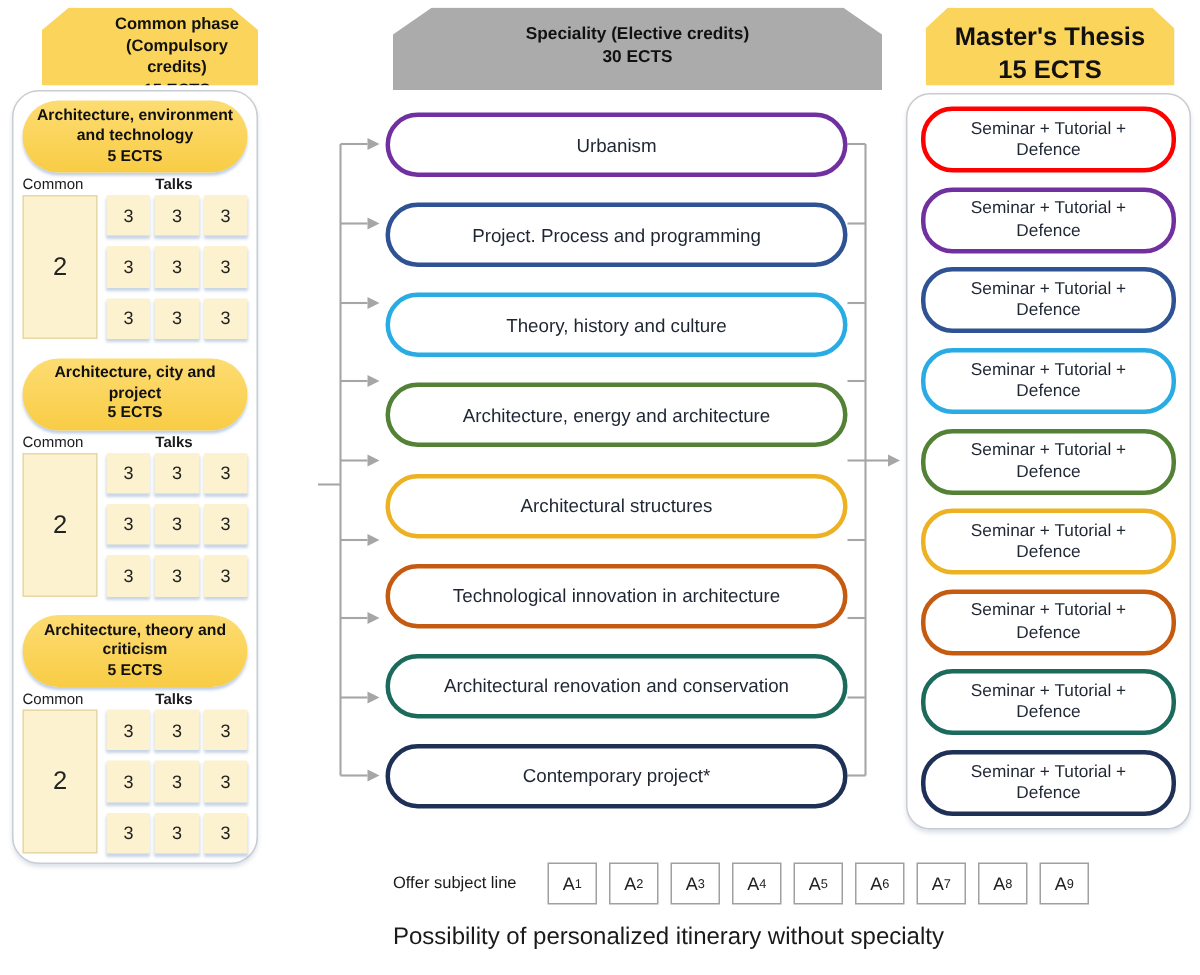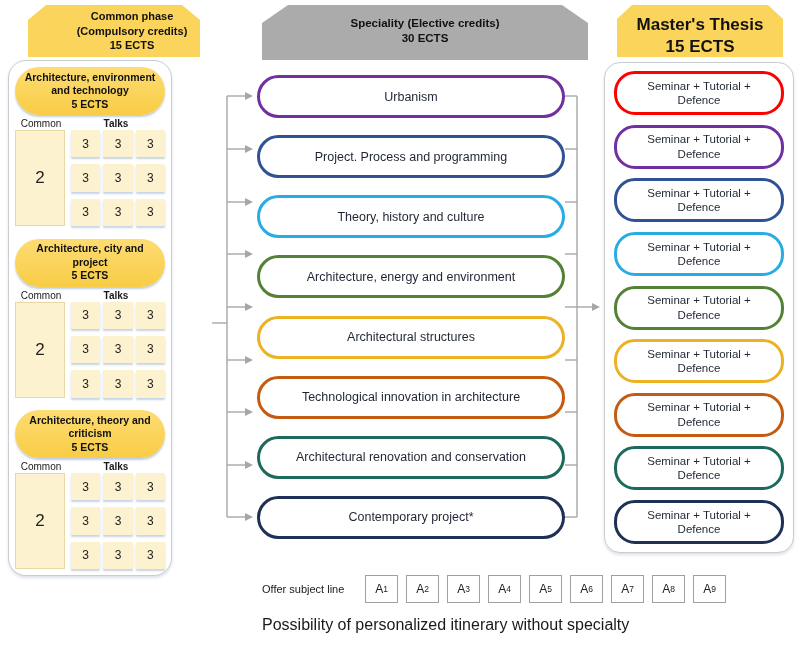--- a/index.html
+++ b/index.html
@@ -12,21 +12,21 @@
   .connectors .heads{fill:var(--connector-gray,#A6A6A6);stroke:none;}
 
   
   .banner{
     position:absolute;z-index:2;text-align:center;font-weight:bold;color:#111;
     filter:drop-shadow(1px 2px 0 rgba(170,135,45,.45));
   }
   .banner.gray{filter:drop-shadow(1px 2px 0 rgba(120,120,120,.40));}
   .banner .bl{line-height:1.32;}
   #left-header{
-    left:28px;top:5px;width:172px;height:52px;font-size:11px;padding-top:4px;box-sizing:border-box;
+    left:28px;top:5px;width:144px;height:52px;font-size:11px;padding-top:4px;box-sizing:border-box;
     background:var(--yellow-header-bg,#FBD45C);
     clip-path:polygon(18px 0,calc(100% - 18px) 0,100% 15px,100% 100%,0 100%,0 15px);
     padding-left:36px;
   }
   #mid-header{
     left:262px;top:5px;width:326px;height:55px;font-size:11.5px;padding-top:11px;box-sizing:border-box;
     background:var(--gray-header-bg,#ABABAB);
     clip-path:polygon(26px 0,calc(100% - 26px) 0,100% 18px,100% 100%,0 100%,0 18px);
   }
   #right-header{
@@ -44,21 +44,21 @@
   }
   .section{display:flex;flex-direction:column;}
   .section-pill{
     min-height:48px;border-radius:24px;
     background:linear-gradient(180deg,#FDDC72,#F8CC45);
     box-shadow:0 2px 2px rgba(130,160,200,.5);
     display:flex;flex-direction:column;align-items:center;justify-content:center;
     font-size:10.5px;font-weight:600;color:#111;text-align:center;line-height:1.3;padding:2px 8px;box-sizing:border-box;
   }
   .labels-row{display:flex;margin:3px 0 1px 0;font-size:10px;color:#1a1a1a;}
-  .labels-row .common-lab{width:52px;text-align:center;}
+  .labels-row .common-lab{width:52px;}
   .labels-row .talks-lab{flex:1;text-align:center;font-weight:bold;}
   .section-body{display:flex;gap:6px;height:96px;}
   .common-box{
     width:50px;background:var(--cream-cell-bg,#FCF2CF);border:1px solid #E8D8A6;box-sizing:border-box;
     display:flex;align-items:center;justify-content:center;font-size:17px;color:#222;
   }
   .talks-grid{flex:1;display:grid;grid-template-columns:repeat(3,1fr);column-gap:3px;row-gap:7px;}
   .talk-cell{
     background:var(--cream-cell-bg,#FCF2CF);box-shadow:0 2px 2px rgba(130,160,200,.45);
     display:flex;align-items:center;justify-content:center;font-size:12px;color:#222;border-radius:1px;
@@ -264,21 +264,21 @@
 
       <div class="pill mid" style="border-color: rgb(46, 82, 148);">
         <span>Project. Process and programming</span>
       </div>
 
       <div class="pill mid" style="border-color: rgb(41, 172, 227);">
         <span>Theory, history and culture</span>
       </div>
 
       <div class="pill mid" style="border-color: rgb(83, 129, 53);">
-        <span>Architecture, energy and environment</span>
+        <span>Architecture, energy and architecture</span>
       </div>
 
       <div class="pill mid" style="border-color: rgb(236, 178, 36);">
         <span>Architectural structures</span>
       </div>
 
       <div class="pill mid" style="border-color: rgb(197, 90, 17);">
         <span>Technological innovation in architecture</span>
       </div>
 

